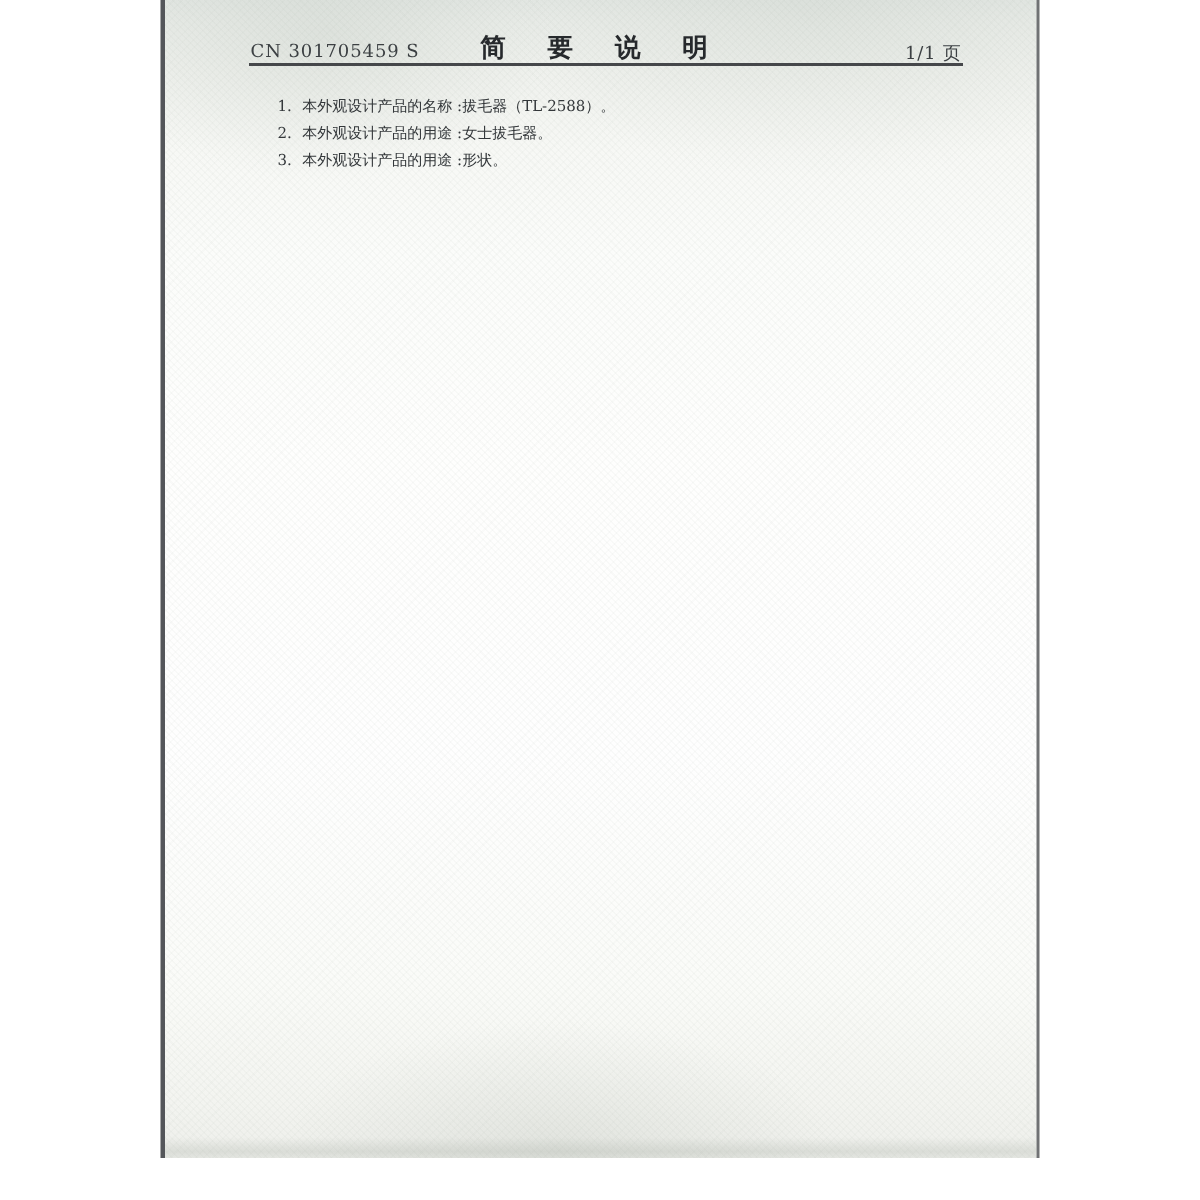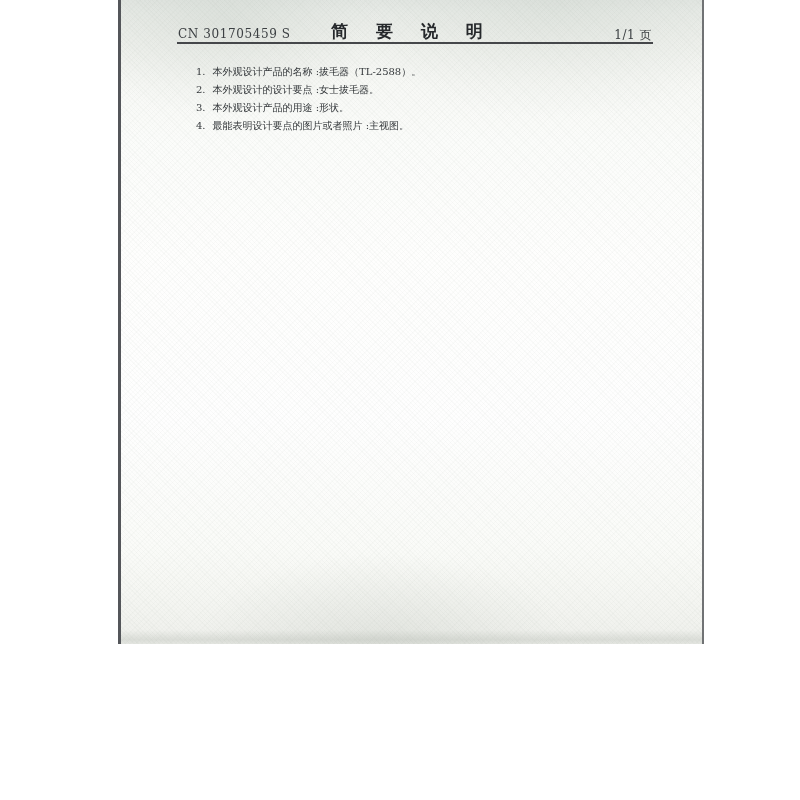--- a/index.html
+++ b/index.html
@@ -13,24 +13,24 @@
   }
   .stage {
     position: relative;
     width: 800px;
     height: 800px;
     background: #ffffff;
   }
   
   .paper {
     position: absolute;
-    left: 118px;
+    left: 107px;
     top: 0;
     width: 581px;
-    height: 644px;
+    height: 772px;
     border-left: 3px solid #54565a;
     border-right: 2px solid #707274;
     background-color: #fdfdfc;
     background-image:
       
       repeating-linear-gradient(45deg, rgba(150,162,150,0.05) 0 1px, rgba(0,0,0,0) 1px 3px),
       repeating-linear-gradient(-45deg, rgba(150,162,150,0.04) 0 1px, rgba(0,0,0,0) 1px 4px),
       
       radial-gradient(220px 140px at 18% 3%, rgba(196,204,196,0.35), rgba(196,204,196,0) 70%),
       radial-gradient(300px 160px at 75% 1%, rgba(198,206,198,0.30), rgba(198,206,198,0) 70%),
@@ -134,24 +134,21 @@
       <div class="doc-title">简 要 说 明</div>
       <span class="page-indicator">1/1 页</span>
       <div class="header-rule"></div>
     </div>
 
     <div class="item-list">
       <div class="list-item">
         <span class="item-num">1.</span><span>本外观设计产品的名称 :拔毛器（TL-2588）。</span>
       </div>
       <div class="list-item">
-        <span class="item-num">2.</span><span>本外观设计的设计要点 :女士拔毛器。</span>
+        <span class="item-num">2.</span><span>本外观设计产品的用途 :女士拔毛器。</span>
       </div>
       <div class="list-item">
         <span class="item-num">3.</span><span>本外观设计产品的用途 :形状。</span>
-      </div>
-      <div class="list-item">
-        <span class="item-num">4.</span><span>最能表明设计要点的图片或者照片 :主视图。</span>
       </div>
     </div>
 
   </div>
 </div>
 
 </body></html>

